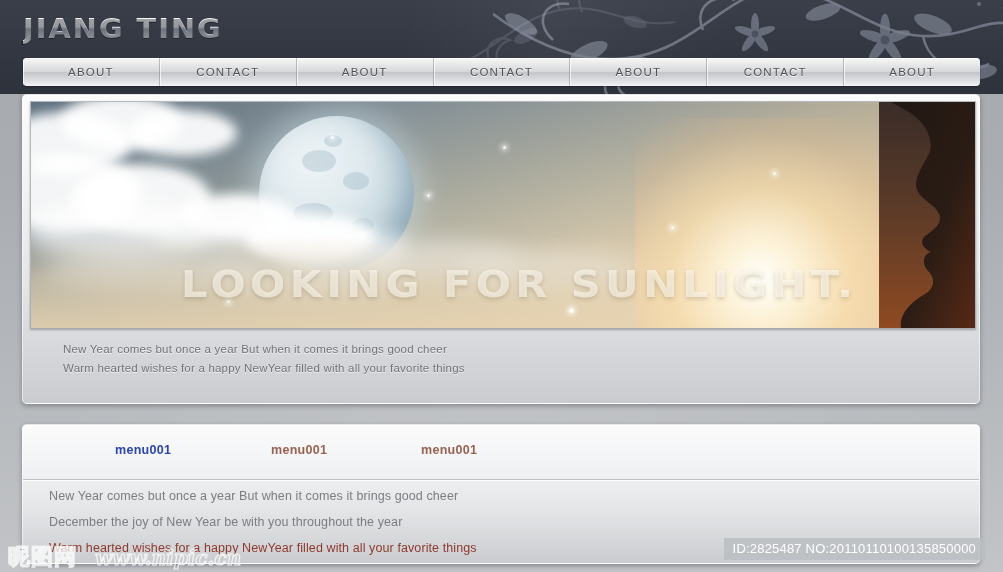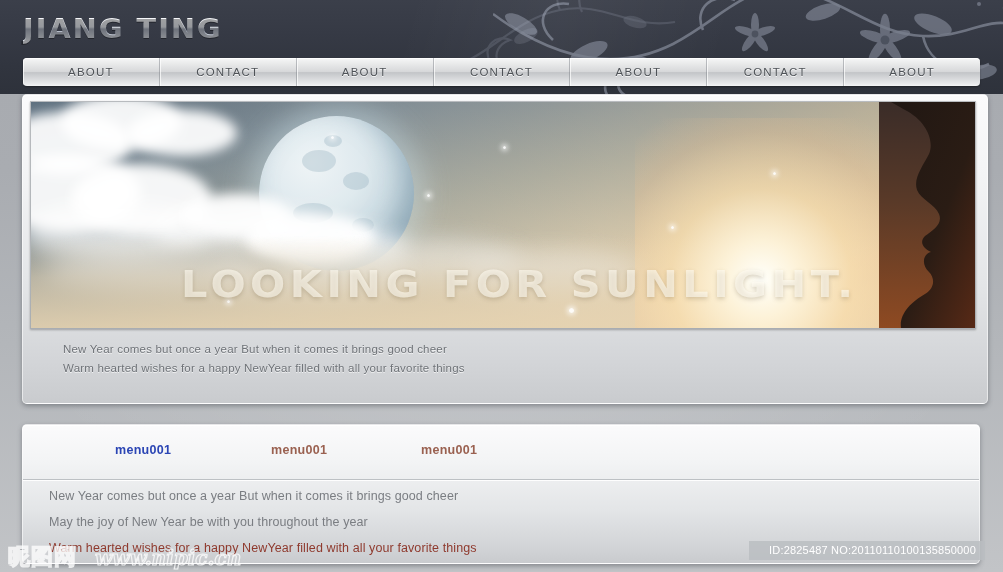--- a/index.html
+++ b/index.html
@@ -65,21 +65,21 @@
   .nav-item:last-child{border-right:none;}
 
   
   .panel{
     position:absolute;
     border-radius:5px;
     background:linear-gradient(180deg,#fbfbfc 0%,#f3f4f5 26%,#e3e5e7 62%,#d2d4d7 88%,#c9cbce 100%);
     box-shadow:0 2px 5px rgba(60,64,70,.45), inset 0 1px 0 rgba(255,255,255,.95);
     border:1px solid rgba(255,255,255,.55);
   }
-  .hero-panel{left:22px;top:94px;width:956px;height:308px;padding-left:8px;}
+  .hero-panel{left:22px;top:94px;width:956px;height:308px;}
   .hero-img{
     position:absolute;left:7px;top:6px;width:944px;height:226px;
     overflow:hidden;border:1px solid rgba(130,134,140,.55);
     box-shadow:0 1px 2px rgba(0,0,0,.28);
   }
   .sky{
     position:absolute;inset:0;
     background:
       radial-gradient(circle 160px at 880px 260px, rgba(255,244,218,1) 0%, rgba(255,226,175,.85) 28%, rgba(233,190,150,.3) 60%, rgba(0,0,0,0) 78%),
       linear-gradient(170deg,#5d6a76 0%, #7d8a93 18%, #a8a99d 42%, #cdc2a9 62%, #e3d4b8 80%, #efe0c4 100%);
@@ -160,22 +160,22 @@
     letter-spacing:1px;line-height:1;
   }
   .wm-url{
     font-family:"DejaVu Serif", serif;font-style:italic;font-size:20px;font-weight:bold;
     color:transparent;-webkit-text-stroke:1.2px rgba(255,255,255,.95);
     letter-spacing:0px;line-height:1;
   }
   .idbadge{
     position:absolute;right:18px;bottom:12px;
     background:rgba(186,189,193,.82);
-    color:#ffffff;font-size:11px;letter-spacing:.2px;
-    padding:3px 9px 4px 20px;
+    color:#ffffff;font-size:13px;letter-spacing:.2px;
+    padding:3px 9px 4px 9px;
     white-space:nowrap;
   }
 </style>
 </head>
 <body>
 
 <div class="page-bg"></div>
 
 <div class="header">
   <div class="header-sheen"></div>
@@ -324,21 +324,21 @@
 
 <div class="panel low-panel">
   <div class="menu-row">
     <a class="menu-link m1" style="color:#2b45b4;">menu001</a>
     <a class="menu-link m2" style="color:#9a6150;">menu001</a>
     <a class="menu-link m3" style="color:#9a6150;">menu001</a>
   </div>
 
   <div class="low-text">
     <p style="color:#7a7d82;">New Year comes but once a year But when it comes it brings good cheer</p>
-    <p style="color:#7a7d82;">May the joy of New Year be with you throughout the year</p>
+    <p style="color:#7a7d82;">December the joy of New Year be with you throughout the year</p>
     <p style="color:#8f3a2e;">Warm hearted wishes for a happy NewYear filled with all your favorite things</p>
   </div>
 </div>
 
 <div class="wm">
   <span class="wm-cn">昵图网</span>
   <span class="wm-url">www.nipic.cn</span>
 </div>
 
 <div class="idbadge">ID:2825487 NO:20110110100135850000</div>

